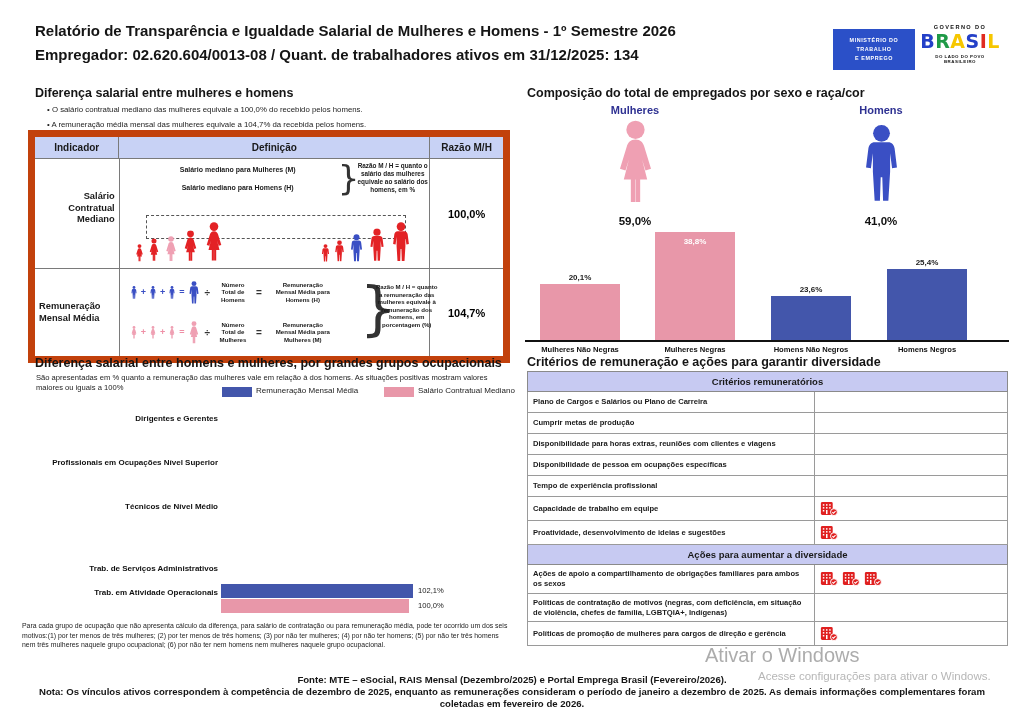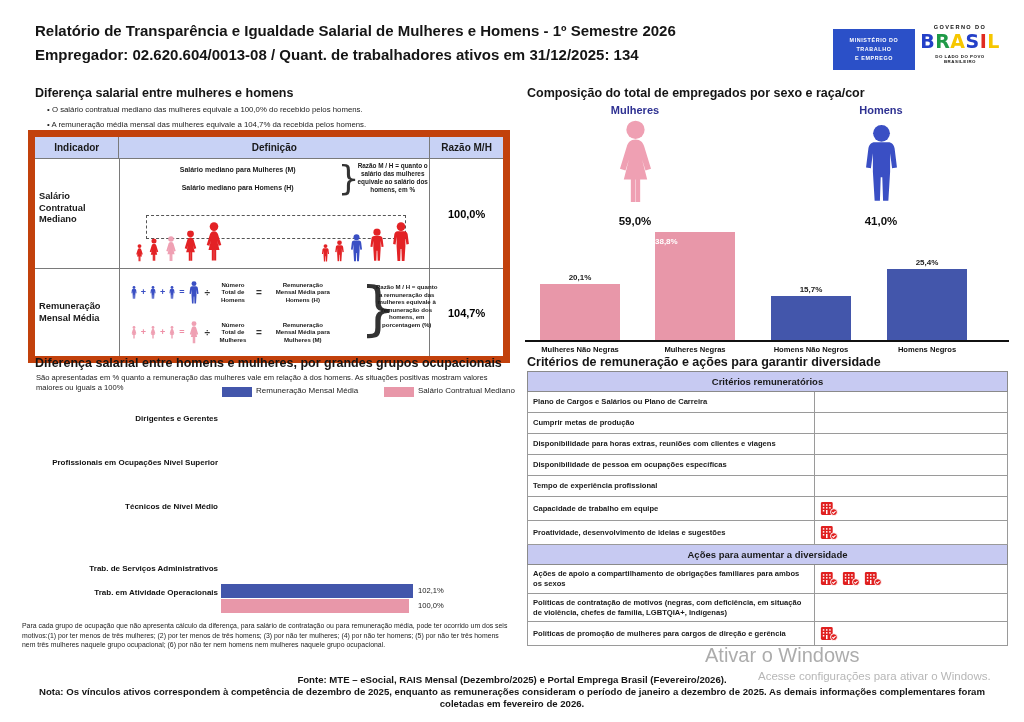--- a/index.html
+++ b/index.html
@@ -47,21 +47,21 @@
   .op-blue { color:#3a4fc4; } .op-pink { color:#ef8fa6; } .op-dark { color:#333; font-size:10px; }
   .stack { font-size:6.1px; font-weight:bold; color:#1a1a1a; line-height:1.2; text-align:center; }
   .formula { display:flex; align-items:center; gap:3px; }
 
   
   .grp-label { font-size:11px; font-weight:bold; color:#2e3192; text-align:center; }
   .grp-pct { font-size:11.5px; font-weight:bold; color:#111; text-align:center; }
   .vbar-group { display:flex; flex-direction:column; justify-content:flex-end; align-items:center; width:80px; }
   .vbar { width:80px; position:relative; }
   .vbar-label { font-size:8px; font-weight:bold; color:#222; margin-bottom:2px; }
-  .vbar-label-in { position:absolute; top:5px; left:0; right:0; font-size:8px; font-weight:bold; color:#fff; }
+  .vbar-label-in { position:absolute; top:5px; left:0; right:0; text-align:center; font-size:8px; font-weight:bold; color:#fff; }
   .axis { background:#111; }
   .cat-label { font-size:7.6px; font-weight:bold; color:#111; text-align:center; }
 
   
   .sub-note { font-size:7.6px; color:#222; line-height:1.35; }
   .leg-sw { height:10px; width:30px; display:inline-block; }
   .leg-lb { font-size:8px; color:#222; }
   .occ-cat { font-size:8px; font-weight:bold; color:#111; text-align:right; }
   .hbar { height:14px; }
   .hbar-val { font-size:7.6px; color:#222; }
@@ -119,21 +119,21 @@
   </div>
 
   <div class="abs ind-table" style="left:28px; top:130px;">
     <div class="ind-hdr">
       <div style="width:87px; border-right:1px solid #7a7a7a;">Indicador</div>
       <div style="width:320px; border-right:1px solid #7a7a7a;">Definição</div>
       <div style="width:75px;">Razão M/H</div>
     </div>
 
     <div class="ind-row" style="height:110px;">
-      <div class="c-ind" style="padding-top:32px;">
+      <div class="c-ind" style="padding-top:32px;text-align:right;">
         <div class="ind-label prel">Salário
 Contratual
 Mediano</div>
       </div>
       <div class="c-def">
         <div class="abs def-sm ctr" style="left:18px; top:7px; width:200px;">Salário mediano para Mulheres (M)</div>
         <div class="abs def-sm ctr" style="left:18px; top:25px; width:200px;">Salário mediano para Homens (H)</div>
         <div class="abs brace" style="left:218px; top:-1px; font-size:34px;">}</div>
         <div class="abs ratio-note prel" style="left:228px; top:3px; width:90px;">Razão M / H = quanto o
 salário das mulheres
@@ -266,21 +266,21 @@
     <div class="abs vbar-group" style="left:0; top:0; height:112px;">
       <span class="vbar-label">20,1%</span>
       <div class="vbar" style="height: 56px; background: rgb(232, 151, 169);"></div>
     </div>
     <div class="abs vbar-group" style="left:115px; top:0; height:112px;">
       <div class="vbar" style="height: 108px; background: rgb(232, 151, 169);">
         <span class="vbar-label-in">38,8%</span>
       </div>
     </div>
     <div class="abs vbar-group" style="left:231px; top:0; height:112px;">
-      <span class="vbar-label">15,7%</span>
+      <span class="vbar-label">23,6%</span>
       <div class="vbar" style="height: 44px; background: rgb(67, 86, 171);"></div>
     </div>
     <div class="abs vbar-group" style="left:347px; top:0; height:112px;">
       <span class="vbar-label">25,4%</span>
       <div class="vbar" style="height: 71px; background: rgb(67, 86, 171);"></div>
     </div>
   </div>
   <div class="abs axis" style="left:525px; top:340px; width:484px; height:2px;"></div>
   <div class="abs cat-label" style="left:520px; top:345px; width:120px;">Mulheres Não Negras</div>
   <div class="abs cat-label" style="left:635px; top:345px; width:120px;">Mulheres Negras</div>

